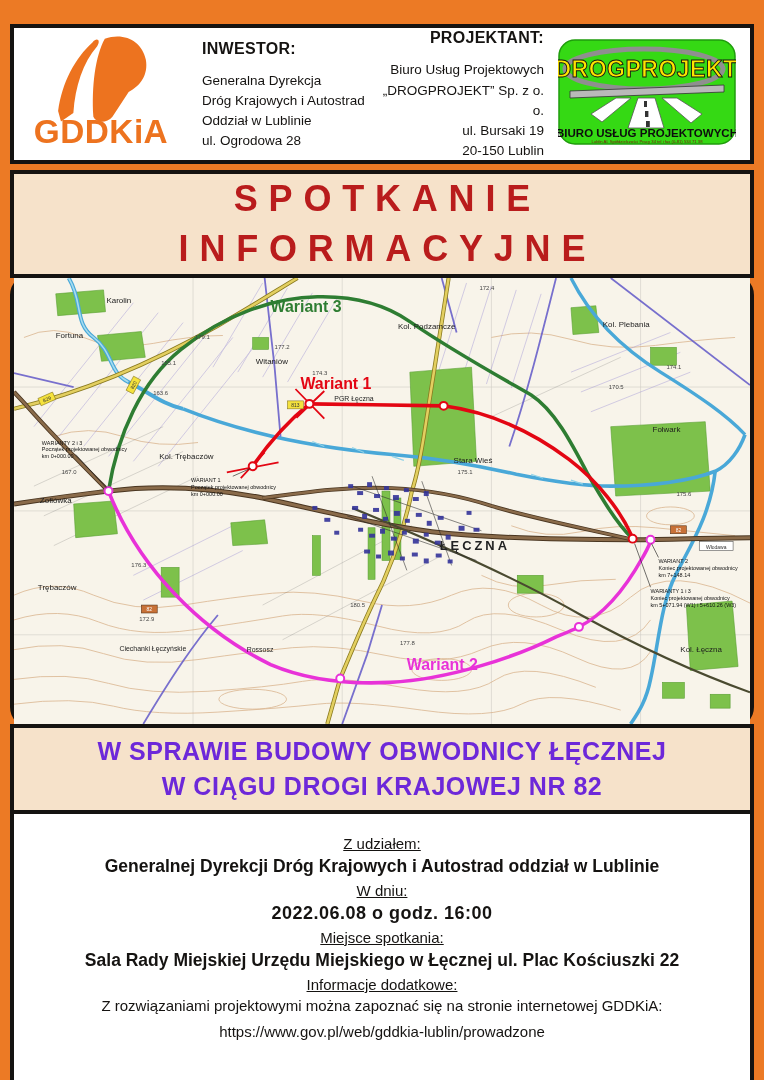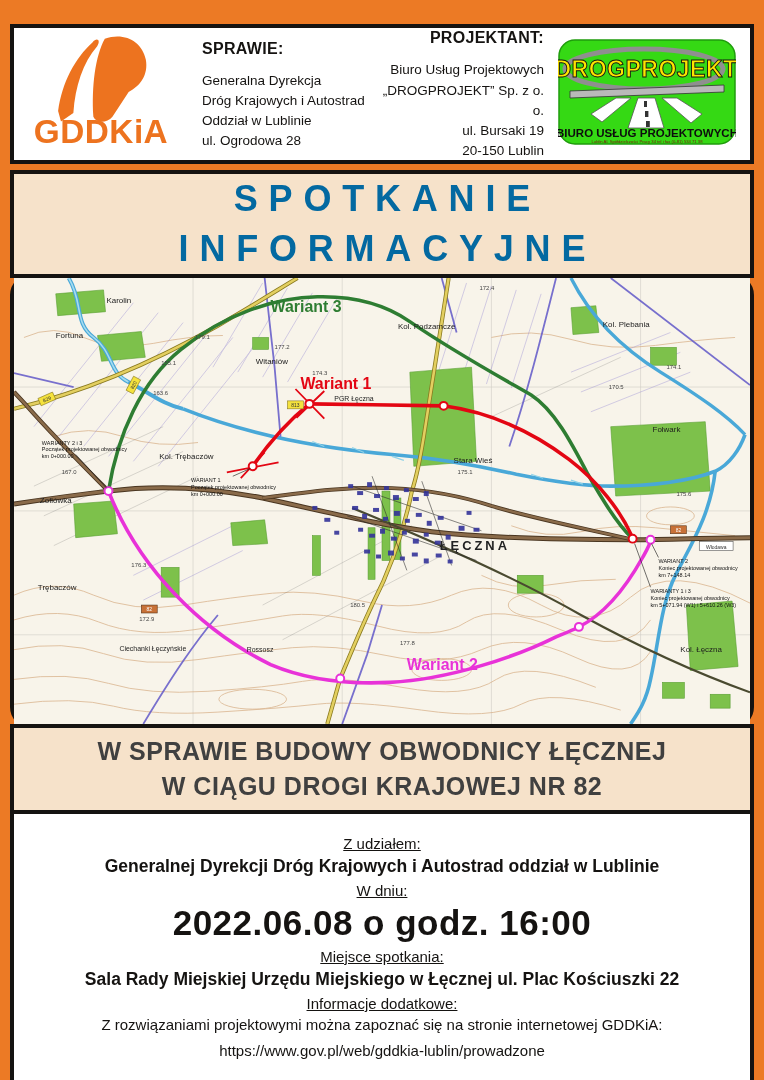--- a/index.html
+++ b/index.html
@@ -19,33 +19,33 @@
   .hcol{flex:1;line-height:1.5;}
   .hcol .hlabel{font-size:16px;font-weight:bold;margin-bottom:10px;letter-spacing:.3px;}
   .hcol .hlines{font-size:13.5px;}
   .inwestor{padding-left:26px;}
   .projektant{text-align:right;padding-right:14px;}
   .droglogo{flex:0 0 auto;width:178px;}
 
   
   .banner{background:#F6E2CA;text-align:center;}
   .title-banner{height:108px;margin-top:6px;display:flex;flex-direction:column;justify-content:center;gap:8px;}
-  .title-line{font-size:36px;font-weight:bold;color:#0369a1;letter-spacing:.3em;text-indent:.3em;}
+  .title-line{font-size:36px;font-weight:bold;color:#b91c1c;letter-spacing:.3em;text-indent:.3em;}
   .subject-banner{height:90px;display:flex;flex-direction:column;justify-content:center;gap:6px;}
-  .subject-line{font-size:25px;font-weight:bold;color:#404040;letter-spacing:.5px;}
+  .subject-line{font-size:25px;font-weight:bold;color:#6d28d9;letter-spacing:.5px;}
 
   
   .map-panel{height:454px;padding:0;background:#F8F4EA;border-radius:21px;}
   .map-panel svg{display:block;width:100%;height:100%;}
 
   
   .details{height:292px;padding:16px 10px 8px 10px;text-align:center;}
   .dlabel{font-size:15px;text-decoration:underline;margin:5px 0 4px 0;}
   .dvalue{font-size:17.5px;font-weight:bold;margin:2px 0 3px 0;}
-  .ddate{font-size:35px;font-weight:bold;margin:4px 0 5px 0;letter-spacing:.5px;}
+  .ddate{font-size:18px;font-weight:bold;margin:4px 0 5px 0;letter-spacing:.5px;}
   .dinfo{font-size:15px;margin:4px 0 2px 0;}
   .durl{font-size:15px;margin:9px 0 0 0;}
 
   
   text{font-family:"Liberation Sans", sans-serif;}
   .place{font-size:8px;fill:#1c1c1c;}
   .place-sm{font-size:7px;fill:#1c1c1c;}
   .town{font-size:13px;font-weight:bold;letter-spacing:3px;fill:#222;}
   .spot{font-size:6px;fill:#444;}
   .variant-label{font-size:16px;font-weight:bold;}
@@ -60,21 +60,21 @@
 
   <div class="box header">
     <div class="gddkia">
       <svg viewBox="0 0 150 128" width="150" height="122">
         <path d="M66,12 C48,28 34,54 30,84 L33,95 L46,86 C48,58 56,33 71,16 C75,10 71,6 66,12 Z" fill="#ED731F"></path>
         <path d="M79,8 C100,1 118,11 122,30 C125,46 116,58 104,64 L87,90 C81,97 70,97 67,90 C65,58 69,26 79,8 Z" fill="#ED731F"></path>
         <text x="75" y="118" text-anchor="middle" font-size="35" font-weight="bold" fill="#ED731F" letter-spacing="0.5">GDDKiA</text>
       </svg>
     </div>
     <div class="hcol inwestor">
-      <div class="hlabel">SPRAWIE:</div>
+      <div class="hlabel">INWESTOR:</div>
       <div class="hlines">
         <div>Generalna Dyrekcja</div>
         <div>Dróg Krajowych i Autostrad</div>
         <div>Oddział w Lublinie</div>
         <div>ul. Ogrodowa 28</div>
       </div>
     </div>
     <div class="hcol projektant">
       <div class="hlabel">PROJEKTANT:</div>
       <div class="hlines">

